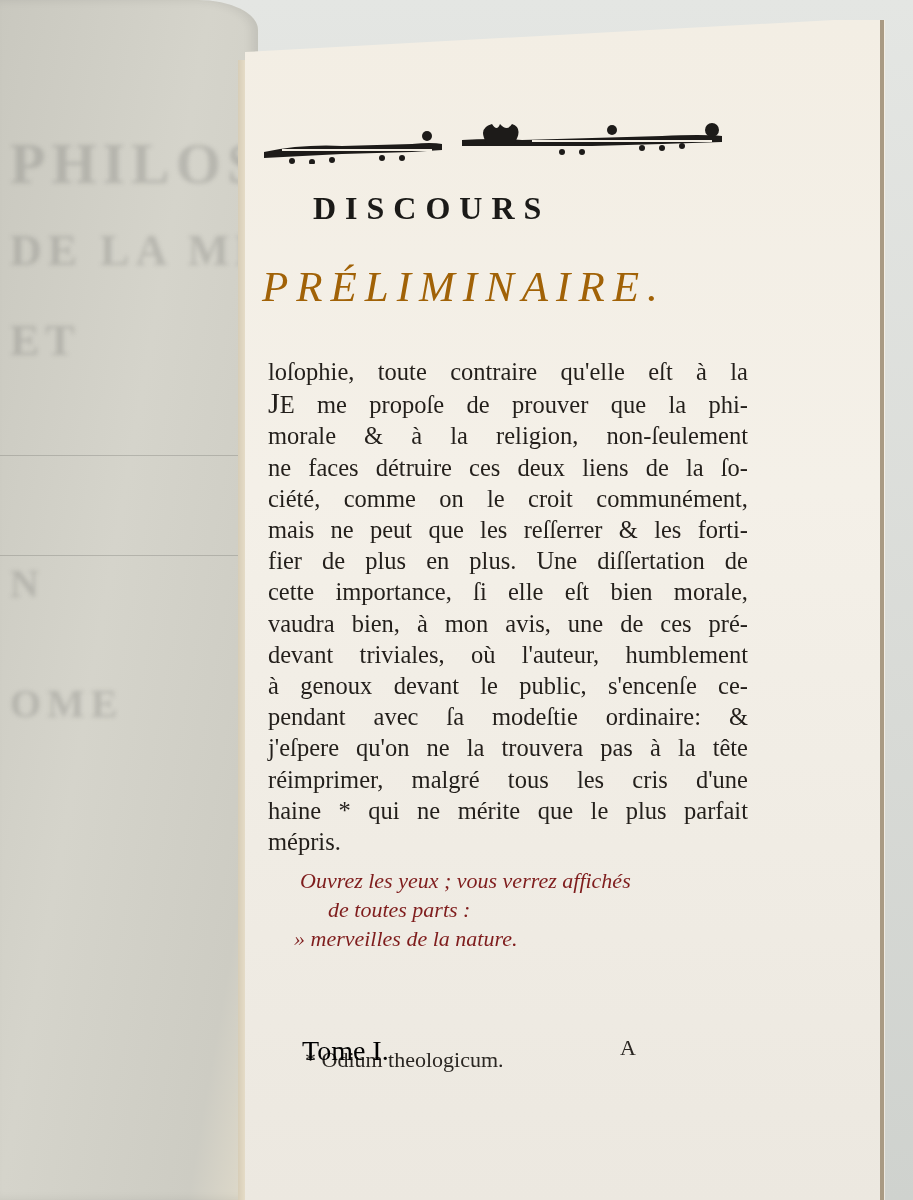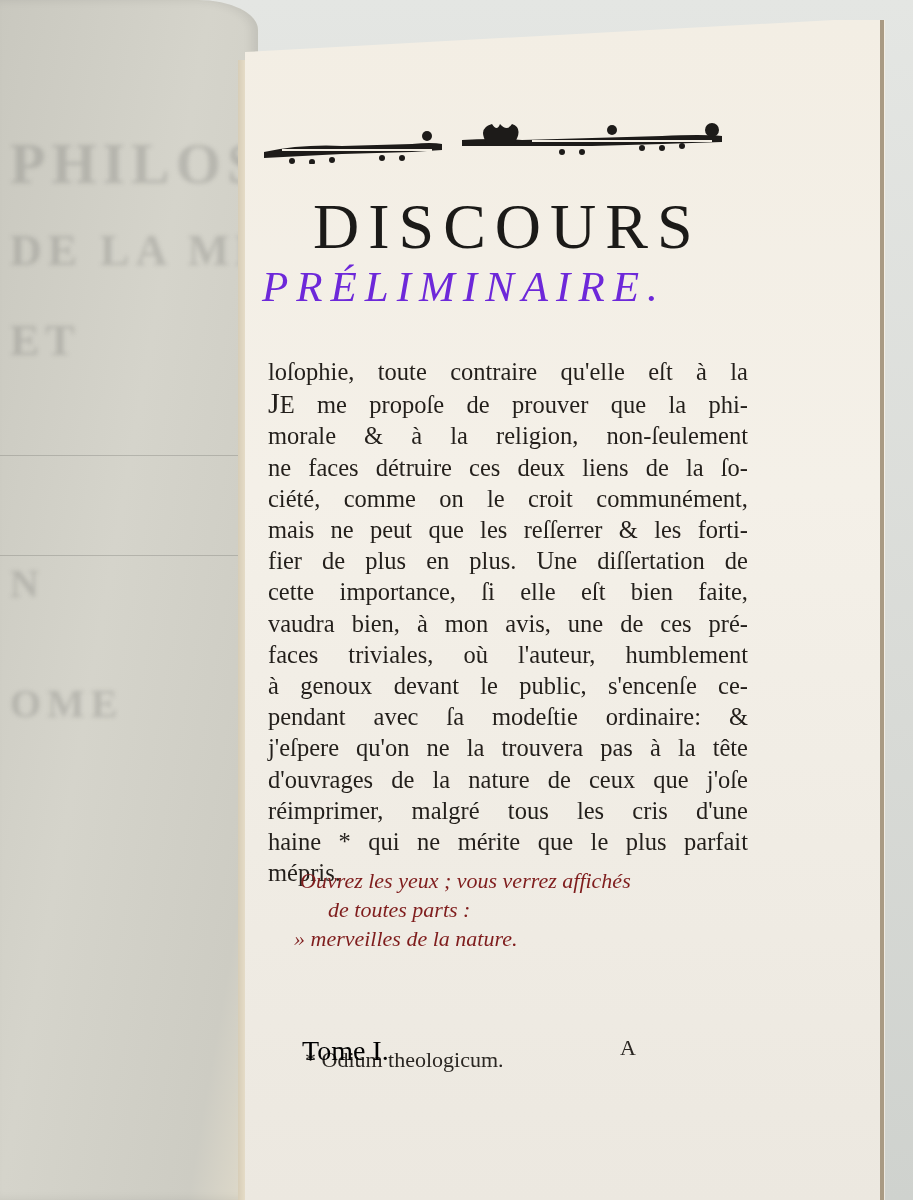--- a/index.html
+++ b/index.html
@@ -35,26 +35,26 @@
       box-shadow: 0 0 0 1px #b8ab94;
     }
     .right-edge {
       position: absolute; left: 880px; top: 20px; width: 4px; height: 1180px;
       background: #a99a83;
     }
     .ornament {
       position: absolute; left: 262px; top: 118px; width: 470px; height: 46px;
     }
     .title {
-      position: absolute; left: 313px; top: 190px; font-size: 64px;
-      letter-spacing: 9px; color: #1b1a18;
+      position: absolute; left: 313px; top: 190px; font-size: 32px;
+      letter-spacing: 9px; color: #1b1a18; font-weight: bold;
     }
     .subtitle {
       position: absolute; left: 262px; top: 262px; font-size: 43px;
-      font-style: italic; letter-spacing: 8px; color: #6d28d9;
+      font-style: italic; letter-spacing: 8px; color: #a16207;
     }
     .body-text {
       position: absolute; left: 268px; top: 356px; width: 480px;
       font-size: 24.5px; line-height: 31.2px; color: #231f1b;
     }
     .body-text .line { display: block; white-space: nowrap; text-align: justify; text-align-last: justify; }
     .body-text .line.last { text-align-last: left; }
     .dropcap { font-size: 30px; }
     .quote {
       position: absolute; left: 300px; top: 866px; width: 450px;
@@ -126,27 +126,26 @@
 <div class="subtitle">PRÉLIMINAIRE.</div>
 
 <div class="body-text">
   <span class="line">loſophie, toute contraire qu'elle eſt à la</span>
   <span class="line"><span class="dropcap">J</span><span>E me propoſe de prouver que la phi-</span></span>
   <span class="line">morale &amp; à la religion, non-ſeulement</span>
   <span class="line">ne faces détruire ces deux liens de la ſo-</span>
   <span class="line">ciété, comme on le croit communément,</span>
   <span class="line">mais ne peut que les reſſerrer &amp; les forti-</span>
   <span class="line">fier de plus en plus. Une diſſertation de</span>
-  <span class="line">cette importance, ſi elle eſt bien faite,</span>
+  <span class="line">cette importance, ſi elle eſt bien morale,</span>
   <span class="line">vaudra bien, à mon avis, une de ces pré-</span>
-  <span class="line">faces triviales, où l'auteur, humblement</span>
+  <span class="line">devant triviales, où l'auteur, humblement</span>
   <span class="line">à genoux devant le public, s'encenſe ce-</span>
   <span class="line">pendant avec ſa modeſtie ordinaire: &amp;</span>
   <span class="line">j'eſpere qu'on ne la trouvera pas à la tête</span>
-  <span class="line">d'ouvrages de la nature de ceux que j'oſe</span>
   <span class="line">réimprimer, malgré tous les cris d'une</span>
   <span class="line">haine * qui ne mérite que le plus parfait</span>
   <span class="line last">mépris.</span>
 </div>
 
 <div class="quote">
   <span class="line">Ouvrez les yeux ; vous verrez affichés</span>
   <span class="line indent">de toutes parts :</span>
   <span class="line hang">» merveilles de la nature.</span>
 </div>

